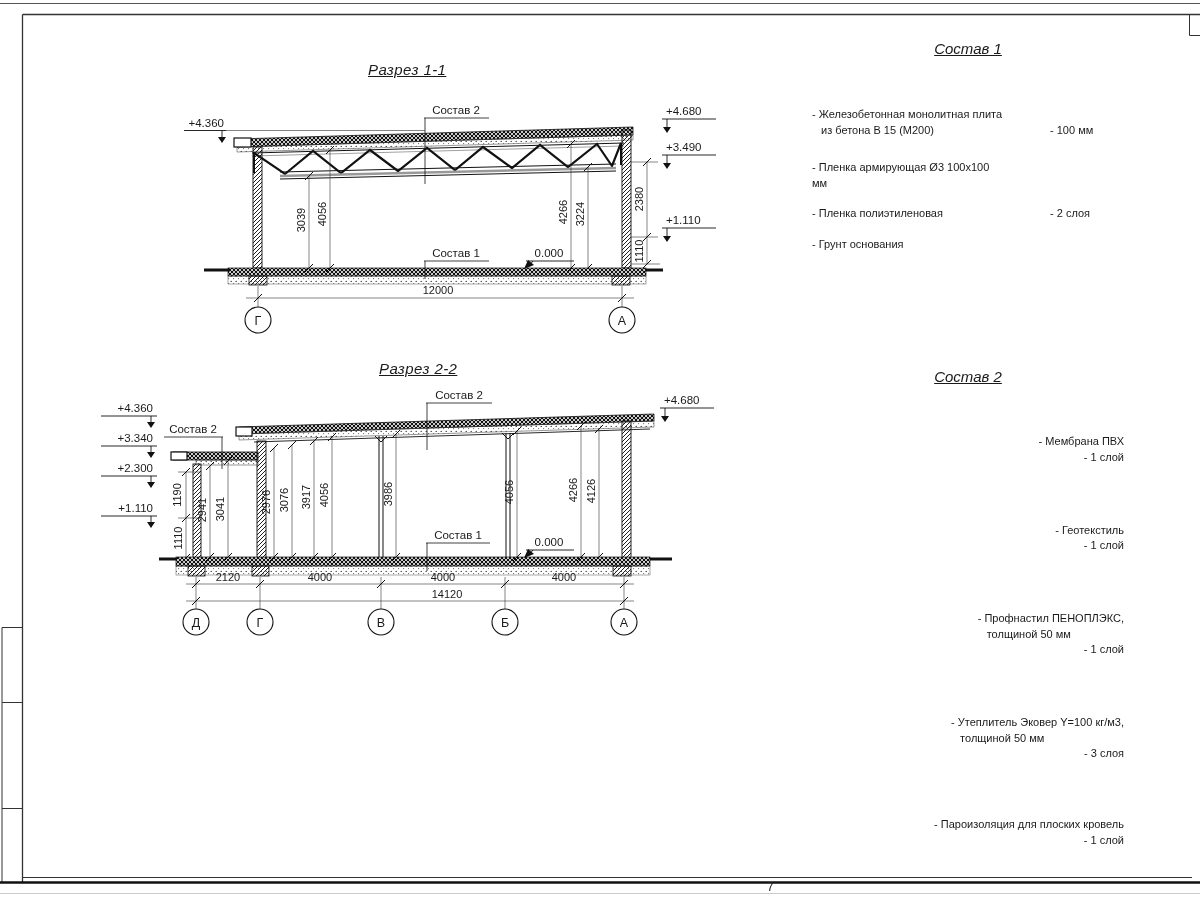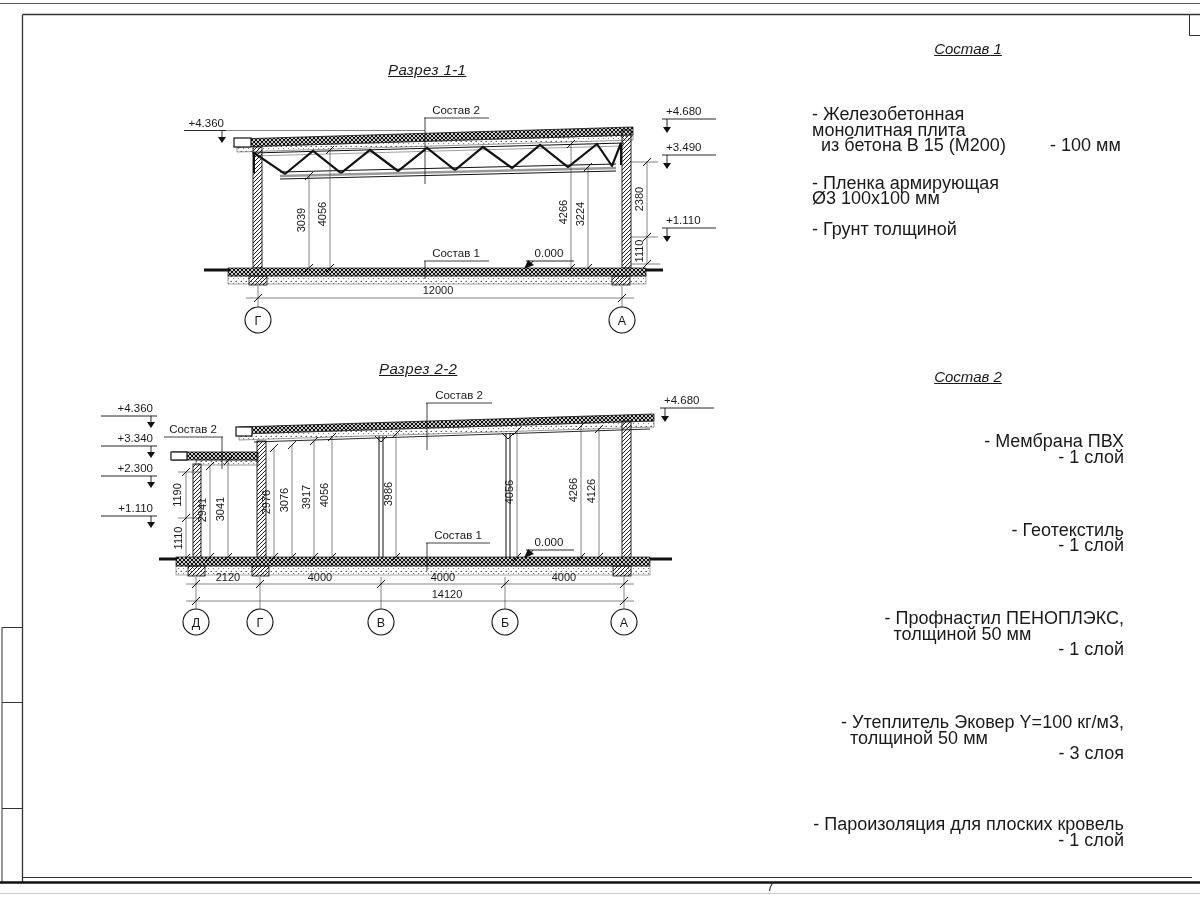--- a/index.html
+++ b/index.html
@@ -7,29 +7,29 @@
         font-family:"Liberation Sans",sans-serif;color:#1a1a1a;}
   svg{position:absolute;left:0;top:0;}
   svg text{font-family:"Liberation Sans",sans-serif;fill:#1a1a1a;}
   .dimtxt{font-size:11px;}
   .lvltxt{font-size:11.5px;}
   .lbltxt{font-size:11.5px;}
   .axtxt{font-size:12.5px;}
   .sheetnum{font-size:12px;}
   .sec-title{position:absolute;font-size:15px;font-style:italic;text-decoration:underline;
              letter-spacing:.4px;white-space:nowrap;}
-  #s1t{left:388px;top:61px;}
+  #s1t{left:368px;top:61px;}
   #s2t{left:379px;top:360px;}
   .mat-list{position:absolute;width:312px;}
   #list1{left:812px;top:40px;}
   #list2{left:812px;top:368px;}
   .mat-title{text-align:center;font-size:15px;font-style:italic;text-decoration:underline;}
   #list1 .mat-items{margin-top:50px;}
   #list2 .mat-items{margin-top:49px;}
-  .mat-item{display:flex;align-items:flex-end;font-size:18px;line-height:15.5px;}
+  .mat-item{display:flex;align-items:flex-end;font-size:11px;line-height:15.5px;}
   #list1 .mat-item{margin-bottom:15px;}
   #list1 .mat-item:first-child{margin-bottom:22px;}
   #list2 .mat-item{margin-bottom:11px;flex-direction:column;}
   #list2 .mat-item:nth-child(4){margin-bottom:9px;}
   #list2 .mat-item:nth-child(5){margin-bottom:20px;}
   #list2 .mat-item:nth-child(6){margin-bottom:10px;}
   .mat-name{flex:1 1 auto;}
   .mat-l2{padding-left:9px;}
   #list1 .mat-val{flex:0 0 74px;margin-left:44px;}
   #list2 .mat-val{flex:0 0 62px;}
@@ -386,21 +386,27 @@
       <div class="mat-val">- 100 мм</div>
     </div>
     <div class="mat-item">
       <div class="mat-name">
             <div>- Пленка армирующая Ø3 100х100 мм</div>
           </div>
       <div class="mat-val"></div>
     </div>
     <div class="mat-item">
       <div class="mat-name">
-            <div>- Грунт толщиной</div>
+            <div>- Пленка полиэтиленовая</div>
+          </div>
+      <div class="mat-val">-  2 слоя</div>
+    </div>
+    <div class="mat-item">
+      <div class="mat-name">
+            <div>- Грунт основания</div>
           </div>
       <div class="mat-val"></div>
     </div>
   </div>
 </div>
 
 <div class="mat-list" id="list2">
   <div class="mat-title">Состав 2</div>
   <div class="mat-items">
     <div class="mat-item">

